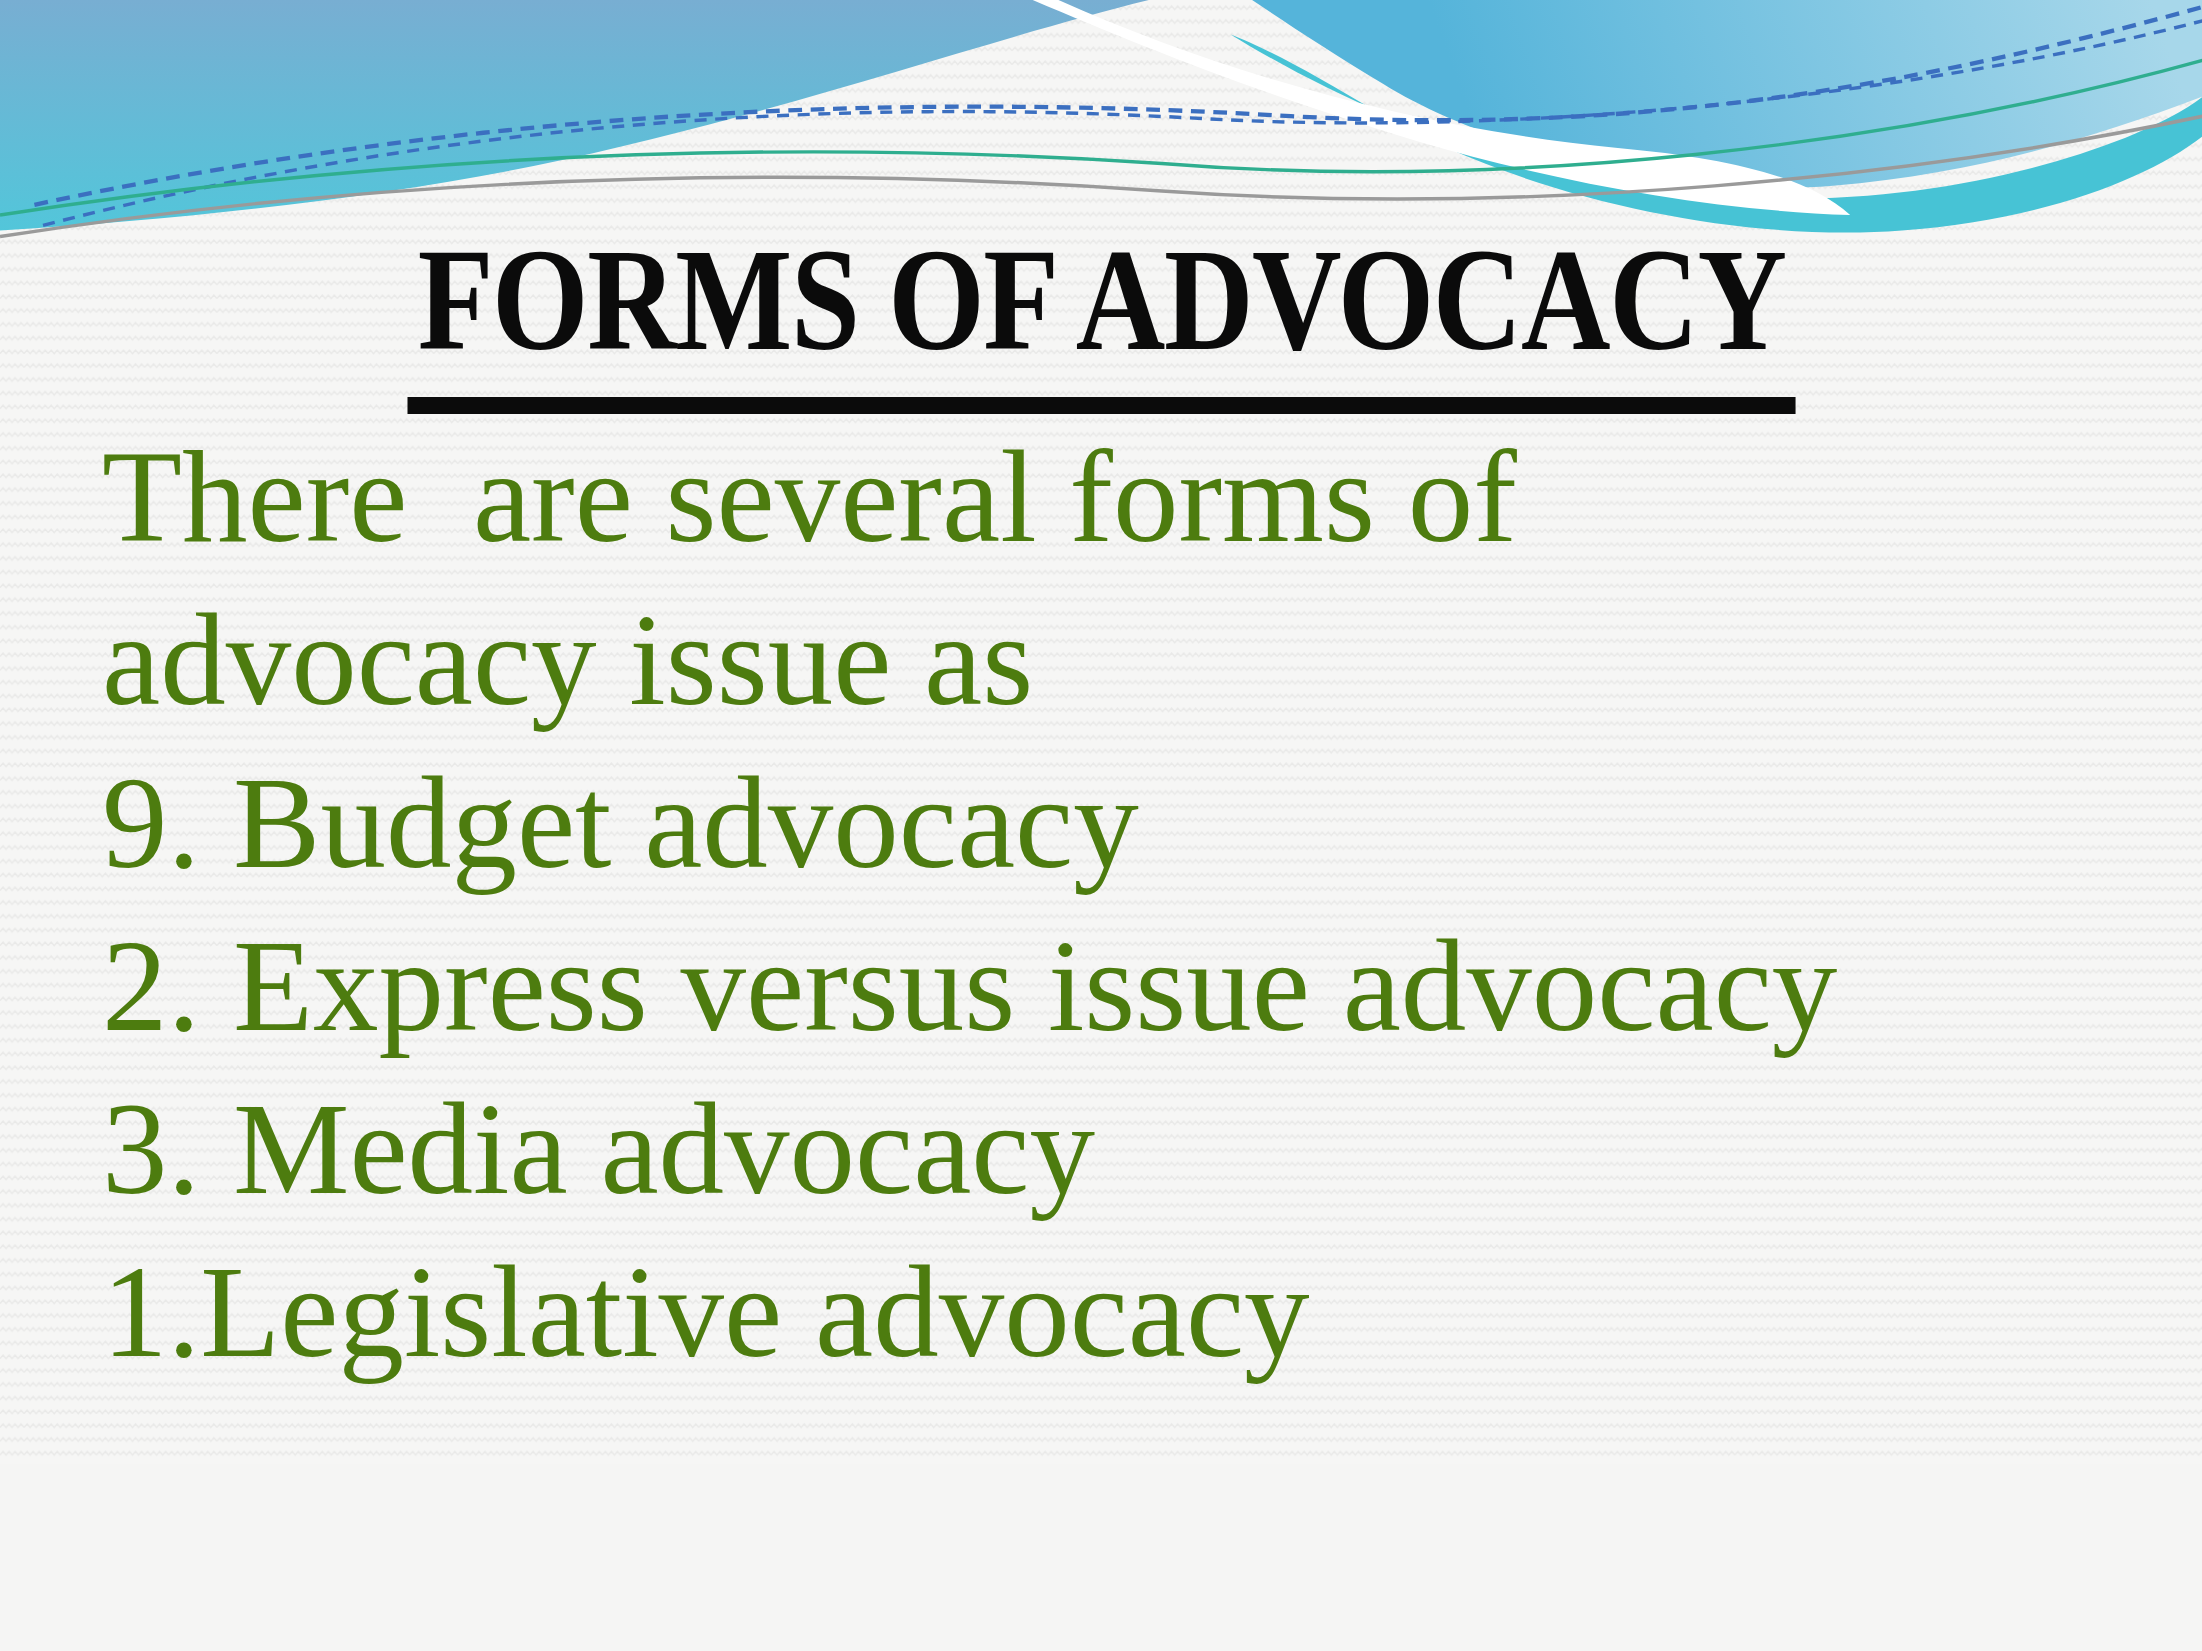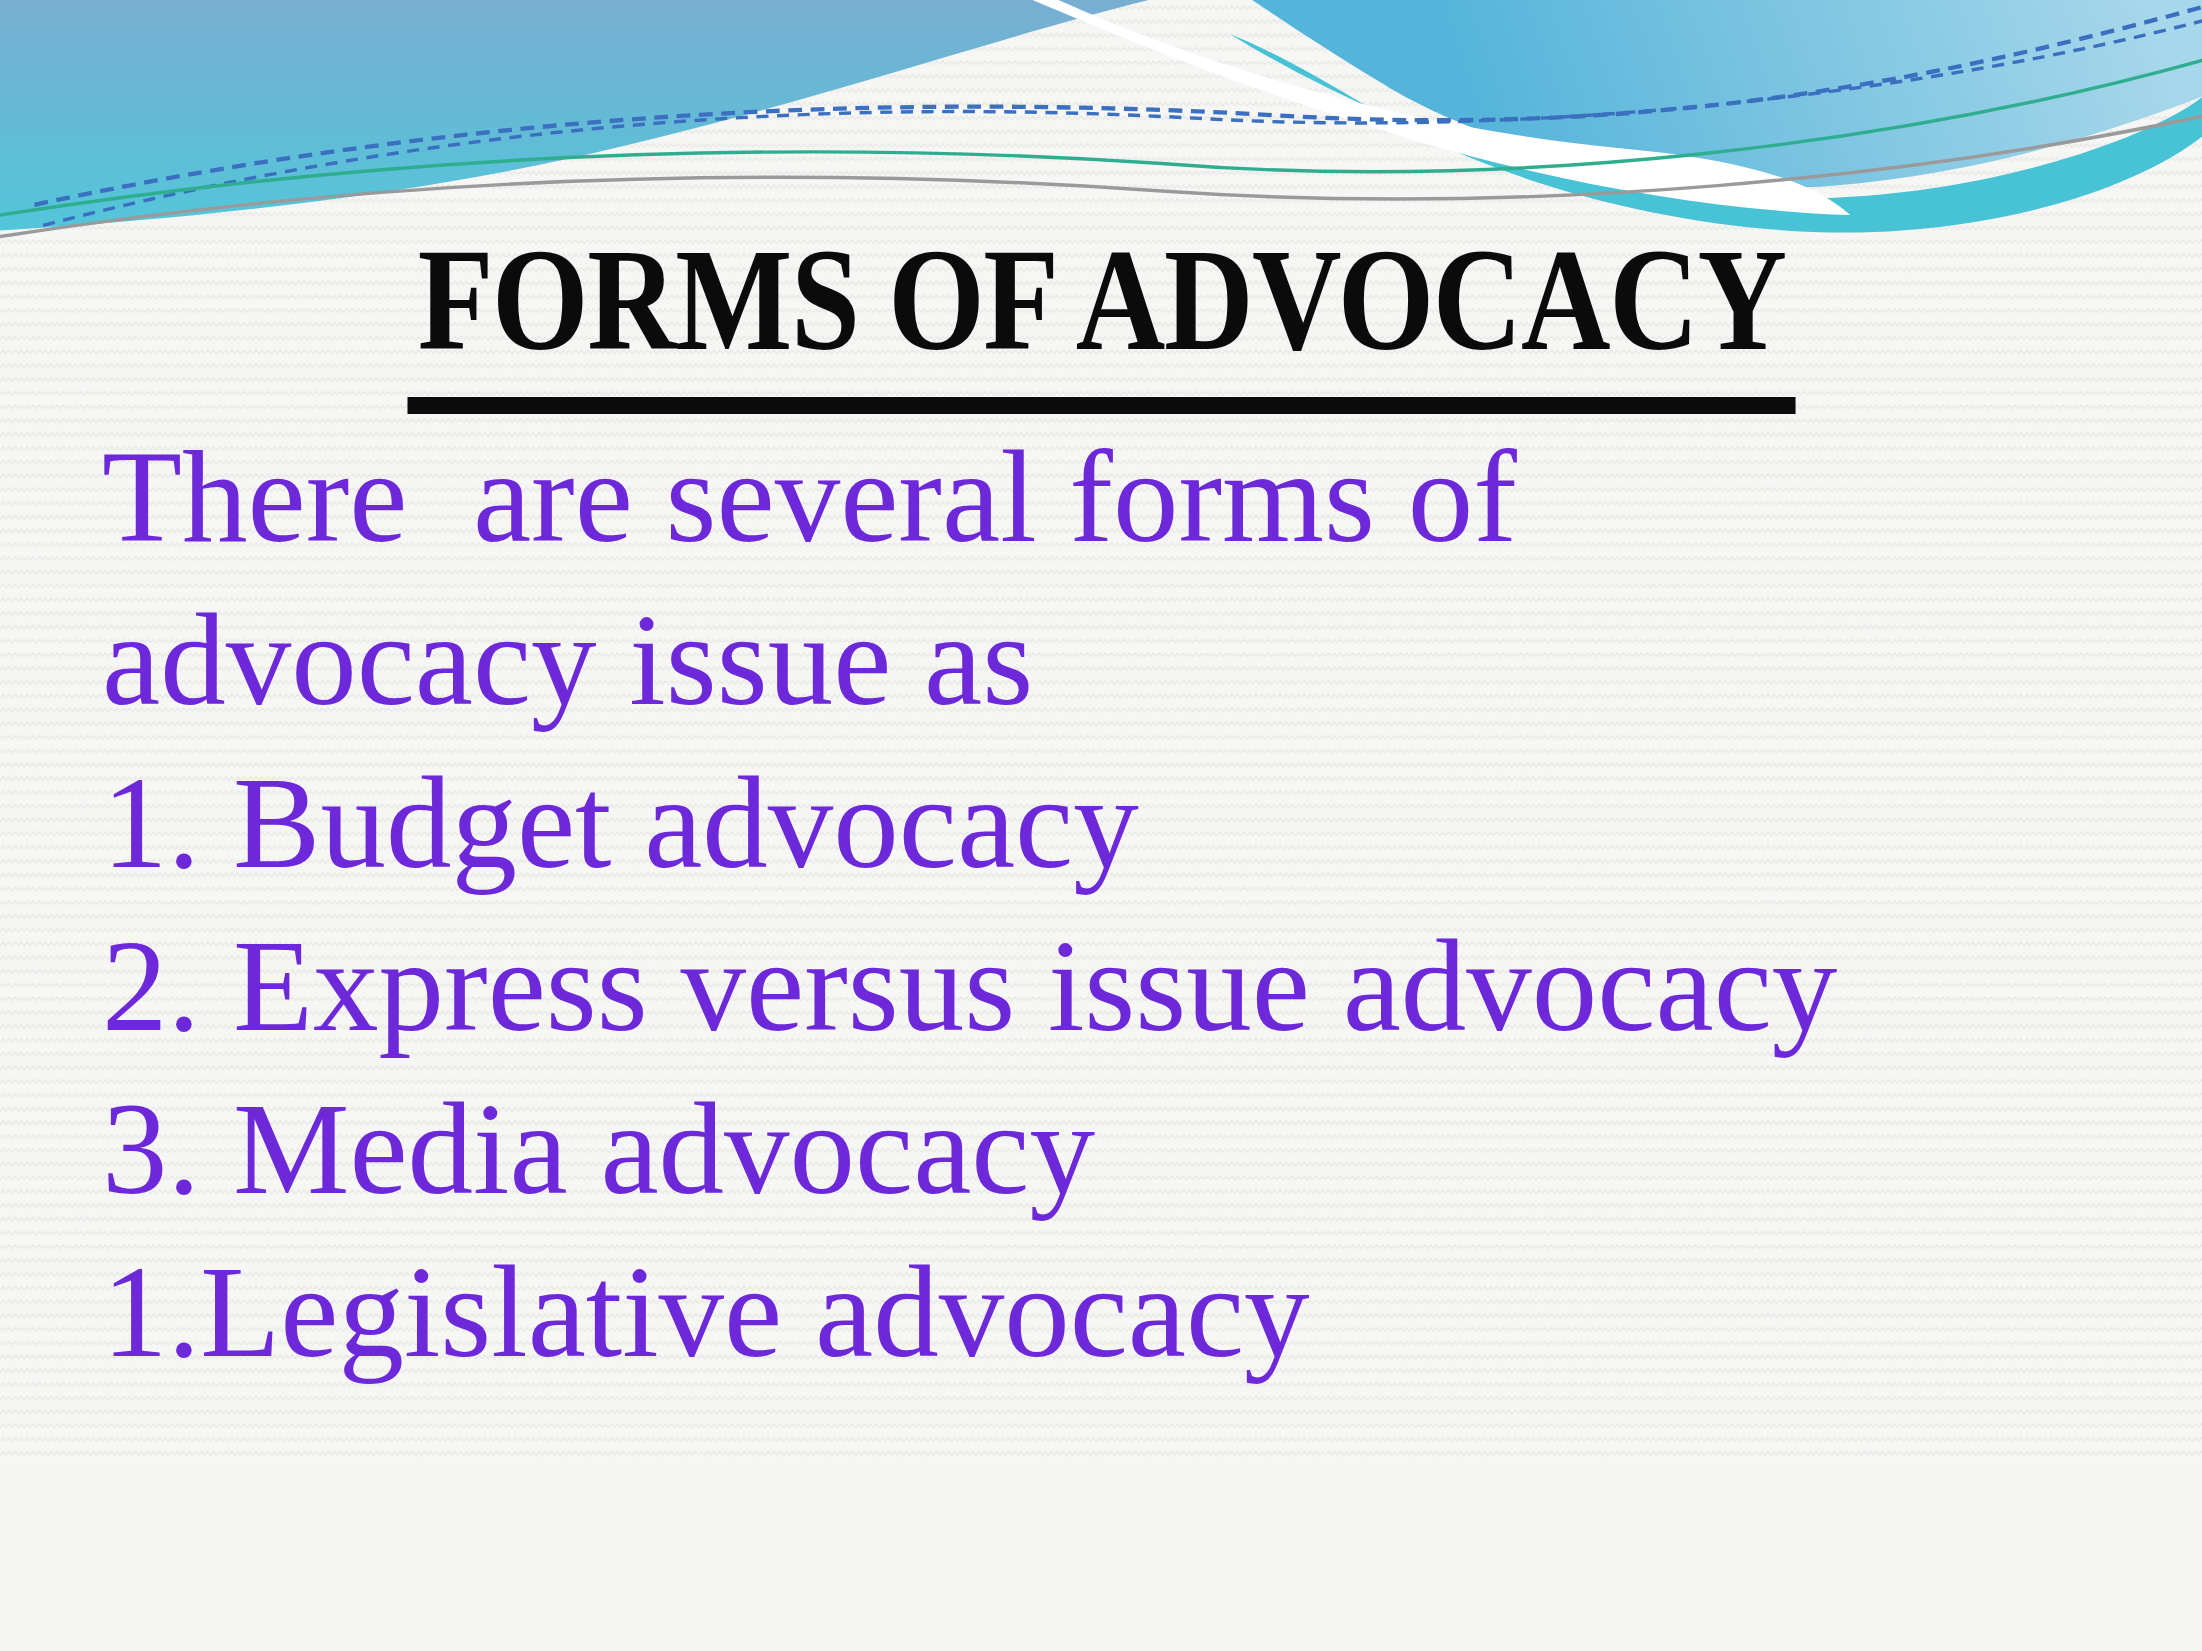--- a/index.html
+++ b/index.html
@@ -37,21 +37,21 @@
     padding: 0 12px 8.6px 12px;
     white-space: pre;
   }
   .body-text {
     position: absolute;
     top: 415px;
     left: 0;
     width: 2203px;
     padding-left: 102px;
     box-sizing: border-box;
-    color: #6d28d9;
+    color: #4d7c0f;
   }
   .body-line {
     font-size: 131px;
     line-height: 163px;
     white-space: pre-wrap;
     letter-spacing: 0px;
   }
 </style>
 </head>
 <body>
@@ -97,20 +97,20 @@
     <path fill="none" stroke-width="4" d="M0,275 C450,205 900,190 1350,222 C1780,252 2230,205 2560,135" stroke="#9a9a9a"></path>
   </svg>
 
   <div class="title-wrap">
     <span class="title">FORMS OF ADVOCACY</span>
   </div>
 
   <div class="body-text">
     <div class="body-line">There  are several forms of</div>
     <div class="body-line">advocacy issue as</div>
-    <div class="body-line">1. Budget advocacy</div>
+    <div class="body-line">9. Budget advocacy</div>
     <div class="body-line">2. Express versus issue advocacy</div>
     <div class="body-line">3. Media advocacy</div>
     <div class="body-line">1.Legislative advocacy</div>
   </div>
 
 </div>
 
 
 </body></html>

